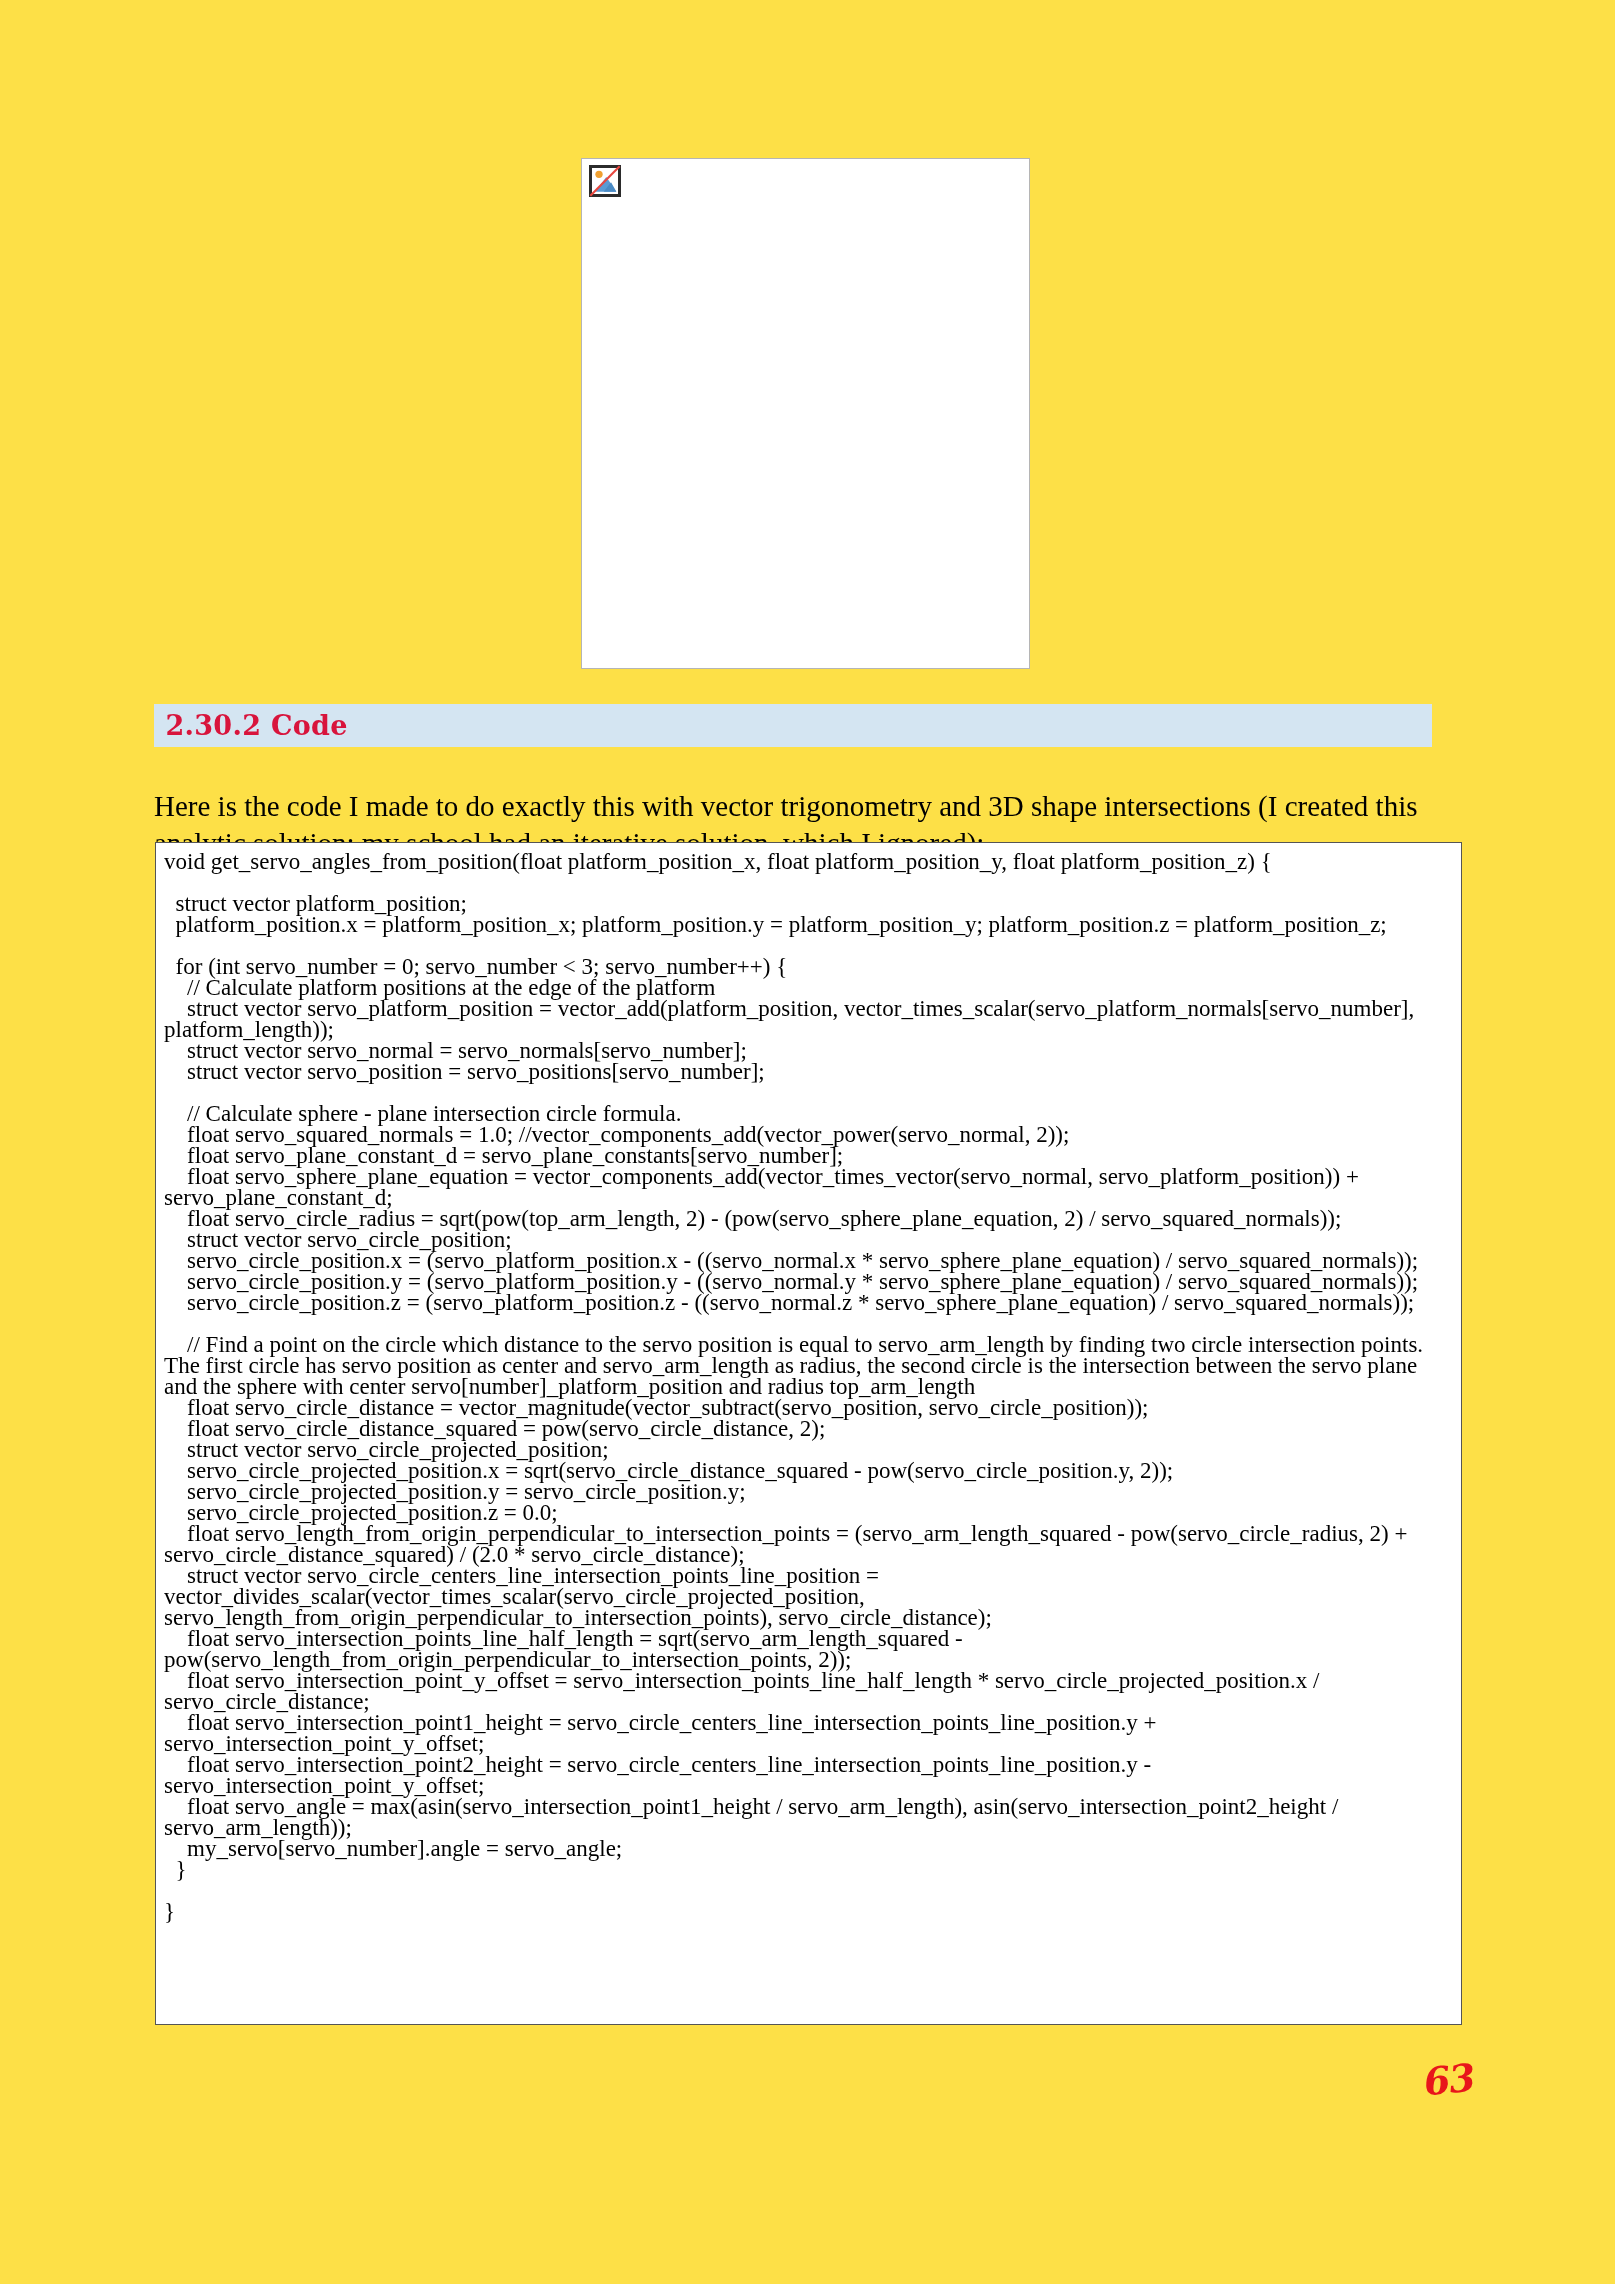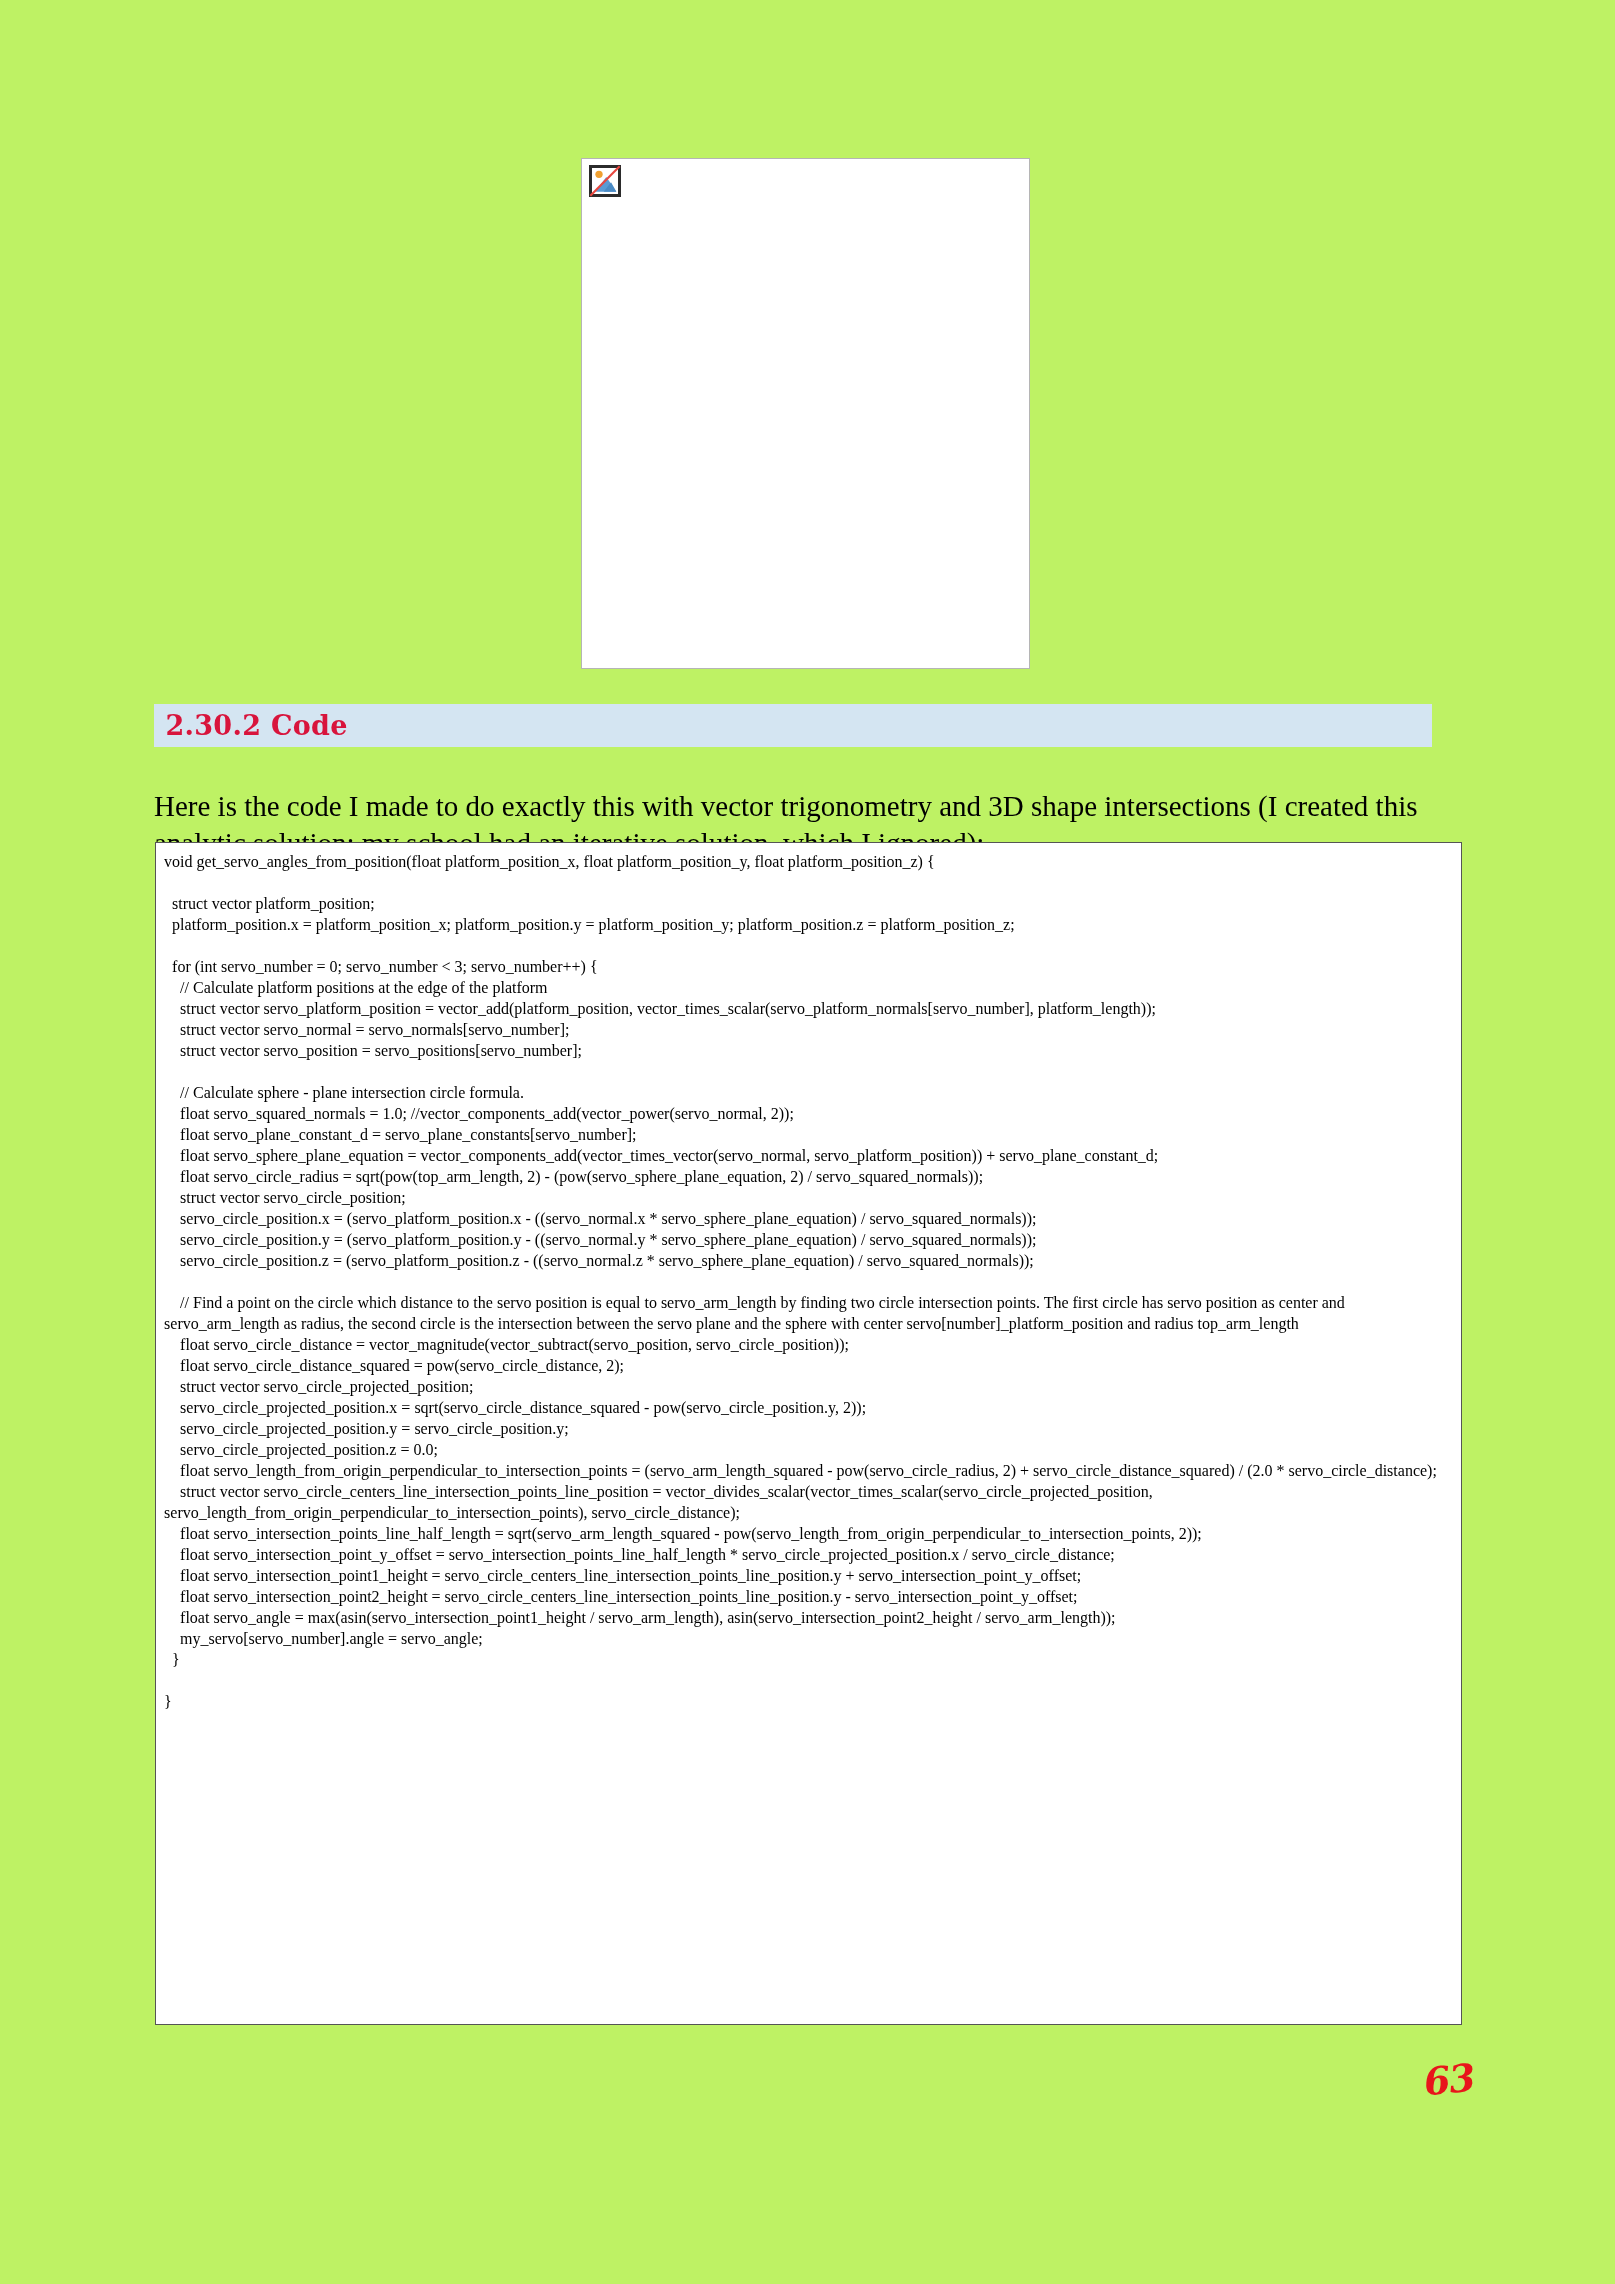--- a/index.html
+++ b/index.html
@@ -12,21 +12,21 @@
     height: 2284px;
     position: relative;
     font-family: "Liberation Serif", "DejaVu Serif", serif;
     color: #000000;
     overflow: hidden;
   }
 
   .page {
     position: absolute;
     inset: 0;
-    background: #bef264;
+    background: #fde047;
   }
 
   
   .figure-block {
     position: absolute;
     left: 581px;
     top: 158px;
     width: 449px;
     height: 511px;
     border: 1.4px solid #b5b5b5;
@@ -86,21 +86,21 @@
     height: 1183px;
     border: 1.4px solid #555555;
     background: #ffffff;
     box-sizing: border-box;
     padding: 8.1px 6.8px 6.8px 8.1px;
     overflow: hidden;
   }
   .code-listing {
     margin: 0;
     font-family: "Liberation Serif", "DejaVu Serif", serif;
-    font-size: 16px;
+    font-size: 23px;
     line-height: 21px;
     white-space: pre-wrap;
     word-break: normal;
     overflow-wrap: break-word;
     color: #000000;
   }
 
   
   .page-number {
     position: absolute;

